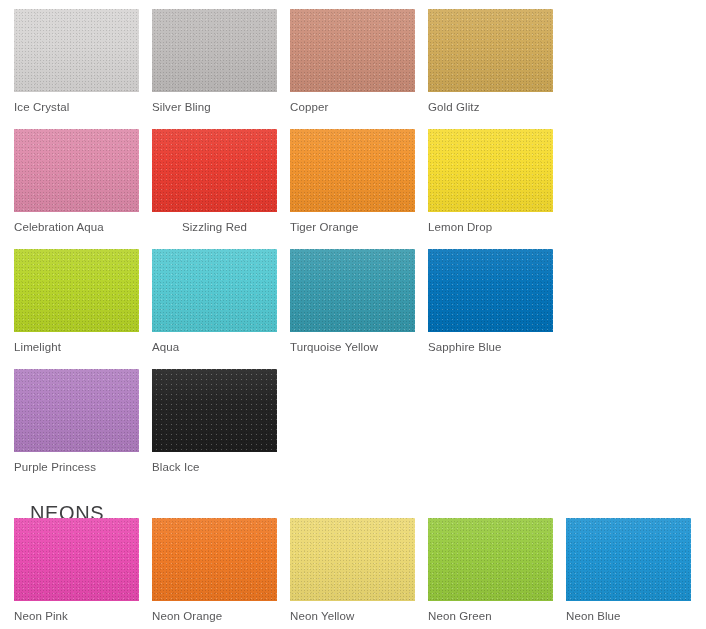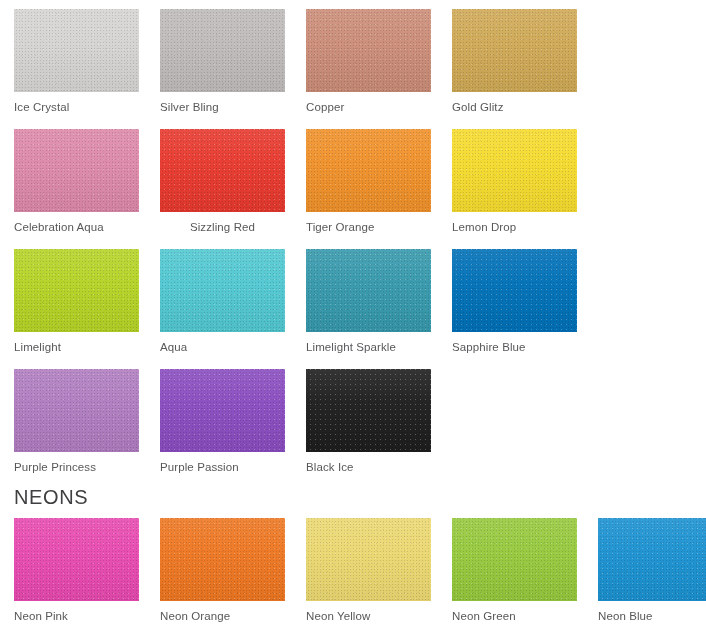--- a/index.html
+++ b/index.html
@@ -33,21 +33,21 @@
     display: flex;
     flex-direction: row;
     flex-wrap: nowrap;
     margin: 0;
     padding: 0 0 0 14px;
     box-sizing: border-box;
     height: 120px;
   }
   .swatch-cell {
     width: 125px;
-    margin-right: 21px;
+    margin-right: 13px;
     display: flex;
     flex-direction: column;
     box-sizing: border-box;
   }
   .swatch-chip {
     width: 125px;
     height: 83px;
     position: relative;
     overflow: hidden;
     background-color: #cccccc;
@@ -86,21 +86,21 @@
     white-space: nowrap;
   }
 
   
   .section-heading {
     font-size: 20px;
     line-height: 24px;
     color: #3f3f41;
     font-weight: normal;
     letter-spacing: 0.6px;
-    margin: 0;
+    margin: 16px;
     padding: 0 16px 0 14px;
   }
   .neons-heading-wrap {
     position: absolute;
     left: 0;
     top: 485px;
     width: 706px;
   }
   .neons-section {
     position: absolute;
@@ -163,36 +163,32 @@
       <div class="swatch-cell">
         <div class="swatch-chip" style="background-color: rgb(181, 211, 38);"></div>
         <div class="swatch-label" style="color: rgb(88, 88, 90);">Limelight</div>
       </div>
       <div class="swatch-cell">
         <div class="swatch-chip" style="background-color: rgb(82, 200, 209);"></div>
         <div class="swatch-label" style="color: rgb(88, 88, 90);">Aqua</div>
       </div>
       <div class="swatch-cell">
         <div class="swatch-chip" style="background-color: rgb(54, 153, 172);"></div>
-        <div class="swatch-label" style="color: rgb(88, 88, 90);">Limelight Sparkle</div>
+        <div class="swatch-label" style="color: rgb(88, 88, 90);">Turquoise Yellow</div>
       </div>
       <div class="swatch-cell">
         <div class="swatch-chip" style="background-color: rgb(0, 113, 184);"></div>
         <div class="swatch-label" style="color: rgb(88, 88, 90);">Sapphire Blue</div>
       </div>
     </div>
 
     <div class="swatch-row row-main-4">
       <div class="swatch-cell">
         <div class="swatch-chip" style="background-color: rgb(176, 125, 192);"></div>
         <div class="swatch-label" style="color: rgb(88, 88, 90);">Purple Princess</div>
-      </div>
-      <div class="swatch-cell">
-        <div class="swatch-chip" style="background-color: rgb(138, 77, 192);"></div>
-        <div class="swatch-label" style="color: rgb(88, 88, 90);">Purple Passion</div>
       </div>
       <div class="swatch-cell">
         <div class="swatch-chip" style="background-color: rgb(30, 30, 30);"></div>
         <div class="swatch-label" style="color: rgb(88, 88, 90);">Black Ice</div>
       </div>
     </div>
 
   </div>
 
   <div class="neons-heading-wrap">

